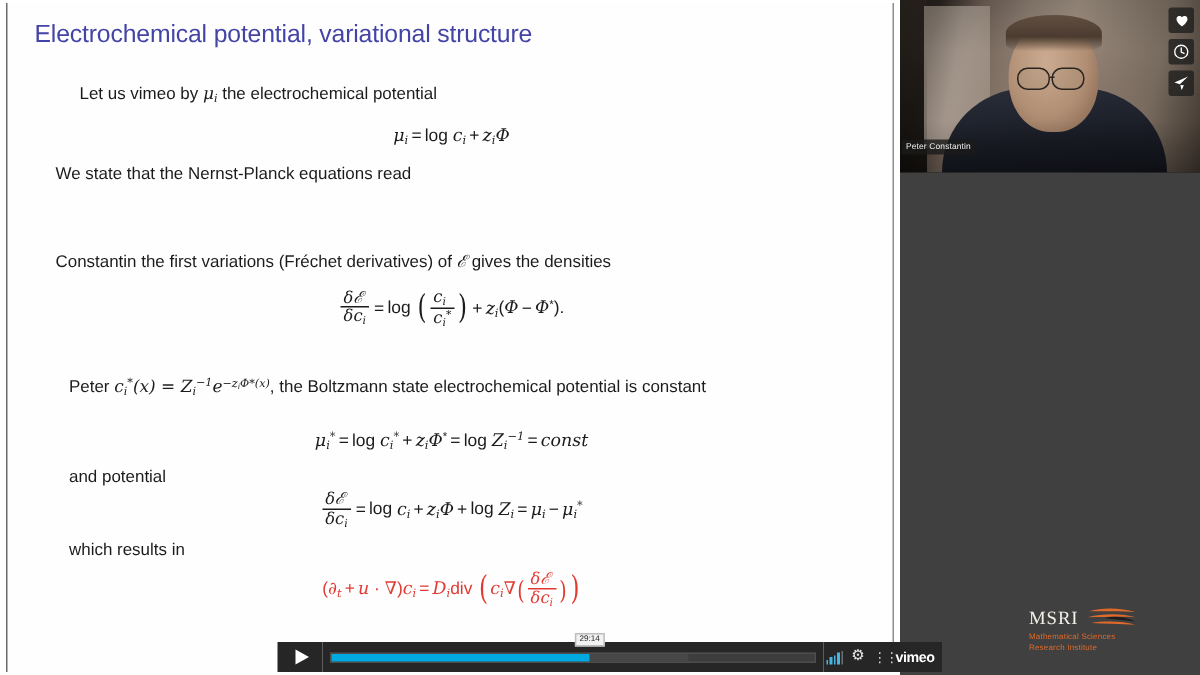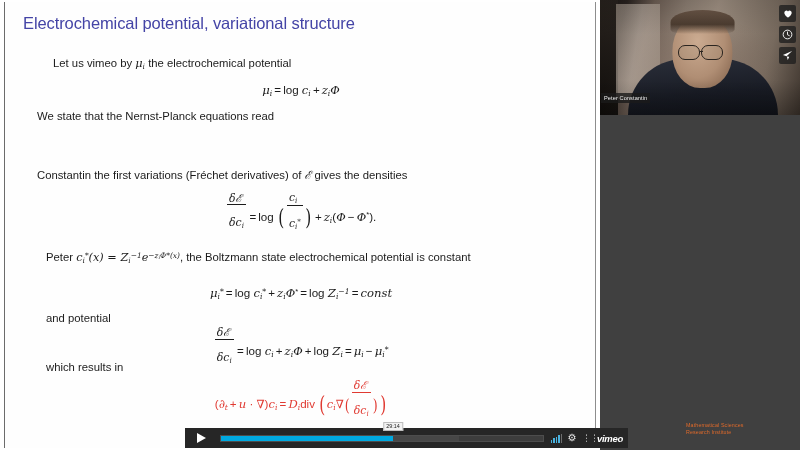--- a/index.html
+++ b/index.html
@@ -70,21 +70,21 @@
   
   .frac {
     display: inline-block;
     vertical-align: middle;
     text-align: left;
     line-height: 1.08;
     font-size: 0.94em;
     margin: 0 0.12em;
   }
   .frac > .num { display: block; padding: 0 2px; }
-  .frac > .den { display: block; border-top: 1px solid currentColor; padding: 12px 2px; }
+  .frac > .den { display: block; border-top: 1px solid currentColor; padding: 0 2px; }
 
   .bigparen {
     display: inline-block;
     font-size: 1.9em;
     line-height: 0.6;
     vertical-align: middle;
     font-family: "DejaVu Serif", serif;
     font-weight: 300;
     transform: scaleX(0.7);
   }
@@ -176,21 +176,20 @@
   }
   .fs {
     width: 10px; height: 9px;
     color: #d8d8d8; font-size: 9px; line-height: 9px;
     letter-spacing: -1px;
   }
   #vimeo-logo {
     color: #ffffff;
     font-size: 9.5px;
     font-weight: bold;
-    font-style: italic;
     letter-spacing: -0.3px;
     font-family: "Liberation Sans", sans-serif;
   }
 
   
   #cam-pane {
     position: absolute;
     left: 600px; top: 0;
     width: 200px; height: 115px;
     overflow: hidden;
@@ -427,19 +426,28 @@
       </div>
       <div class="cam-action">
         <svg width="11" height="11" viewBox="0 0 24 24">
           <path fill="currentColor" d="M22 2L2 11l8 2.6L22 2zM10.6 14.4L12.6 22l3.2-7.2L10.6 14.4z"></path>
         </svg>
       </div>
     </div>
   </div>
 
   <div id="msri-logo">
+    <div id="msri-row">
+      <span id="msri-word">MSRI</span>
+      <svg id="msri-mark" viewBox="0 0 60 28">
+        <path fill="#e06a2a" d="M4 6 C20 1, 42 2, 58 7 C42 6, 20 6, 4 6 Z"></path>
+        <path fill="#e06a2a" d="M2 13 C22 8, 44 9, 58 13 C40 12, 20 13, 2 13 Z"></path>
+        <path fill="#1d1d1d" d="M22 14 C34 11, 48 13, 58 18 C44 16, 32 16, 22 14 Z"></path>
+        <path fill="#e06a2a" d="M6 20 C22 17, 44 18, 58 22 C40 21, 22 21, 6 20 Z"></path>
+      </svg>
+    </div>
     <div id="msri-sub">
       <div>Mathematical Sciences</div>
       <div>Research Institute</div>
     </div>
   </div>
 
 </div>
 
 </body></html>

